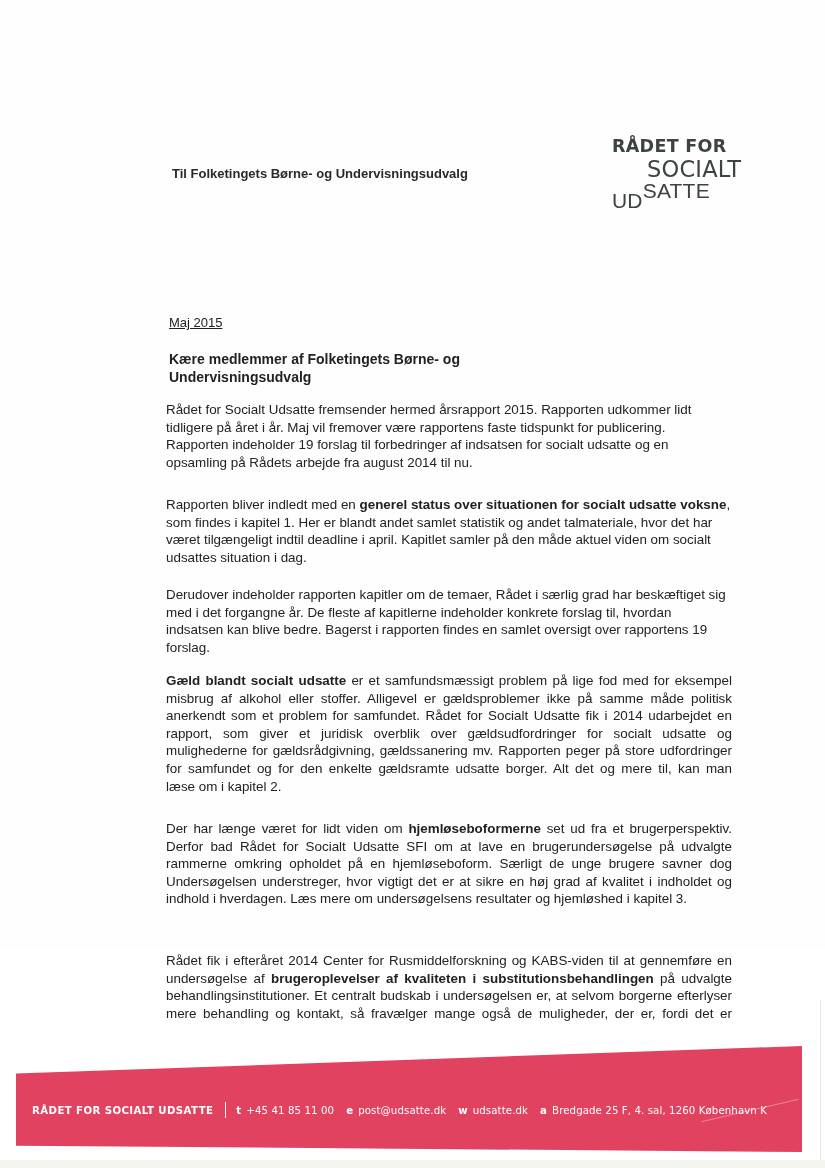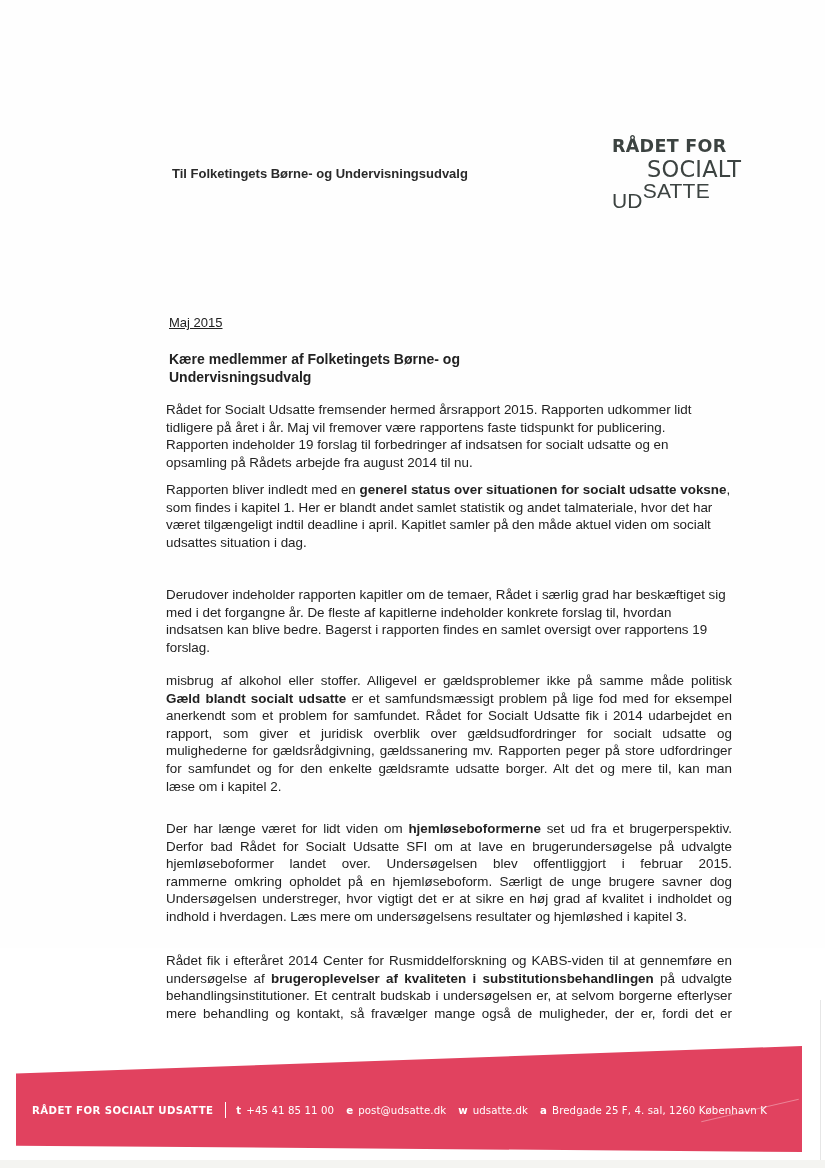--- a/index.html
+++ b/index.html
@@ -72,45 +72,44 @@
     <div>Kære medlemmer af Folketingets Børne- og</div>
     <div>Undervisningsudvalg</div>
   </div>
 
   <div class="para" id="p0" style="top:401px">
       <span class="line"><span>Rådet for Socialt Udsatte fremsender hermed årsrapport 2015. Rapporten udkommer lidt</span></span>
       <span class="line"><span>tidligere på året i år. Maj vil fremover være rapportens faste tidspunkt for publicering.</span></span>
       <span class="line"><span>Rapporten indeholder 19 forslag til forbedringer af indsatsen for socialt udsatte og en</span></span>
       <span class="line last"><span>opsamling på Rådets arbejde fra august 2014 til nu.</span></span>
     </div>
-  <div class="para" id="p1" style="top:481px">
+  <div class="para" id="p1" style="top:496px">
       <span class="line"><span>Rapporten bliver indledt med en </span><b>generel status over situationen for socialt udsatte voksne</b><span>,</span></span>
       <span class="line"><span>som findes i kapitel 1. Her er blandt andet samlet statistik og andet talmateriale, hvor det har</span></span>
       <span class="line"><span>været tilgængeligt indtil deadline i april. Kapitlet samler på den måde aktuel viden om socialt</span></span>
       <span class="line last"><span>udsattes situation i dag.</span></span>
     </div>
   <div class="para" id="p2" style="top:586px">
       <span class="line"><span>Derudover indeholder rapporten kapitler om de temaer, Rådet i særlig grad har beskæftiget sig</span></span>
       <span class="line"><span>med i det forgangne år. De fleste af kapitlerne indeholder konkrete forslag til, hvordan</span></span>
       <span class="line"><span>indsatsen kan blive bedre. Bagerst i rapporten findes en samlet oversigt over rapportens 19</span></span>
       <span class="line last"><span>forslag.</span></span>
     </div>
   <div class="para justify" id="p3" style="top:672px">
+      <span class="line"><b>Gæld blandt socialt udsatte</b><span> er et samfundsmæssigt problem på lige fod med for eksempel</span></span>
       <span class="line"><span>misbrug af alkohol eller stoffer. Alligevel er gældsproblemer ikke på samme måde politisk</span></span>
-      <span class="line"><b>Gæld blandt socialt udsatte</b><span> er et samfundsmæssigt problem på lige fod med for eksempel</span></span>
       <span class="line"><span>anerkendt som et problem for samfundet. Rådet for Socialt Udsatte fik i 2014 udarbejdet en</span></span>
       <span class="line"><span>rapport, som giver et juridisk overblik over gældsudfordringer for socialt udsatte og</span></span>
       <span class="line"><span>mulighederne for gældsrådgivning, gældssanering mv. Rapporten peger på store udfordringer</span></span>
       <span class="line"><span>for samfundet og for den enkelte gældsramte udsatte borger. Alt det og mere til, kan man</span></span>
       <span class="line last"><span>læse om i kapitel 2.</span></span>
     </div>
   <div class="para justify" id="p4" style="top:820px">
       <span class="line"><span>Der har længe været for lidt viden om </span><b>hjemløseboformerne</b><span> set ud fra et brugerperspektiv.</span></span>
       <span class="line"><span>Derfor bad Rådet for Socialt Udsatte SFI om at lave en brugerundersøgelse på udvalgte</span></span>
-      <span class="line"><span>hjemløseboformer landet over. Undersøgelsen blev offentliggjort i februar 2015.</span></span>
       <span class="line"><span>rammerne omkring opholdet på en hjemløseboform. Særligt de unge brugere savner dog</span></span>
       <span class="line"><span>Undersøgelsen understreger, hvor vigtigt det er at sikre en høj grad af kvalitet i indholdet og</span></span>
       <span class="line last"><span>indhold i hverdagen. Læs mere om undersøgelsens resultater og hjemløshed i kapitel 3.</span></span>
     </div>
   <div class="para justify" id="p5" style="top:952px">
       <span class="line"><span>Rådet fik i efteråret 2014 Center for Rusmiddelforskning og KABS-viden til at gennemføre en</span></span>
       <span class="line"><span>undersøgelse af </span><b>brugeroplevelser af kvaliteten i substitutionsbehandlingen</b><span> på udvalgte</span></span>
       <span class="line"><span>behandlingsinstitutioner. Et centralt budskab i undersøgelsen er, at selvom borgerne efterlyser</span></span>
       <span class="line"><span>mere behandling og kontakt, så fravælger mange også de muligheder, der er, fordi det er</span></span>
     </div>

